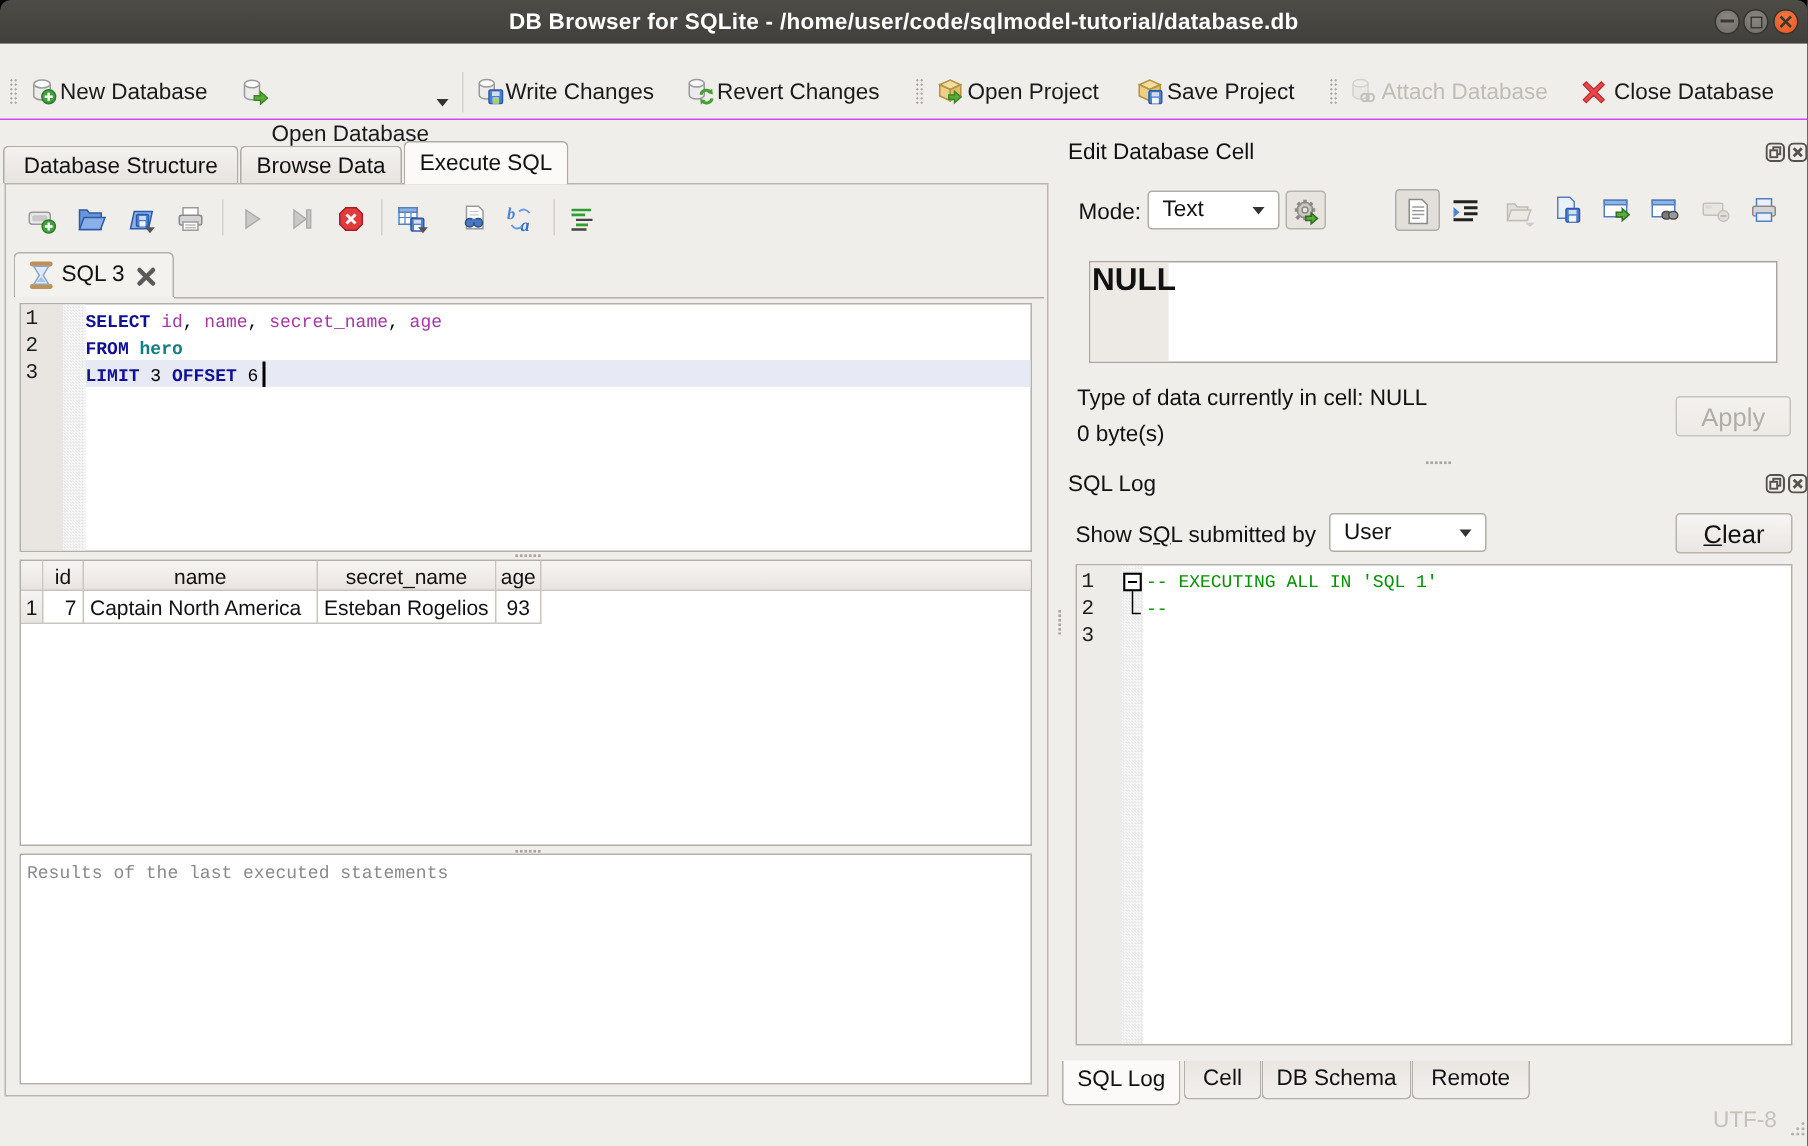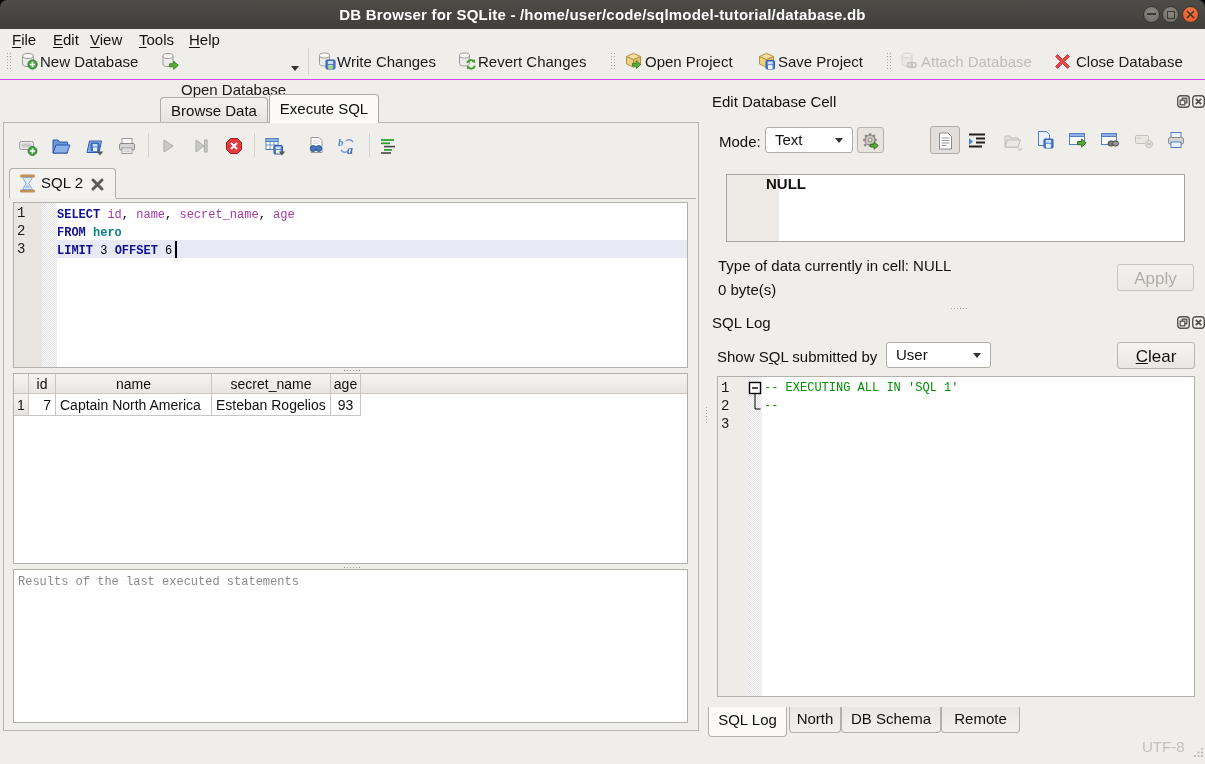--- a/index.html
+++ b/index.html
@@ -69,27 +69,20 @@
   <div class="abs" style="left:1147px; top:13px; width:9px; height:2px; background:#3a3934;"></div>
   <div class="winbtn abs" style="left:1162px; background:radial-gradient(circle at 50% 35%,#898780,#6e6c66); border:1px solid #35342f;"></div>
   <div class="abs" style="left:1167px; top:11px; width:8px; height:8px; border:1.5px solid #3a3934;"></div>
   <div class="winbtn abs" style="left:1182px; background:radial-gradient(circle at 50% 35%,#f2794a,#e95420); border:1px solid #35342f;"></div>
   <svg class="abs" style="left:1185px; top:9px;" width="11" height="11" viewBox="0 0 11 11">
     <path d="M2 2 L9 9 M9 2 L2 9" stroke="#44351f" stroke-width="1.7"></path>
   </svg>
 </div>
 
 <div id="chrome" class="abs">
-  <div id="menubar">
-    <span class="menu-item" style="left:12px;"><u>F</u>ile</span>
-    <span class="menu-item" style="left:53px;"><u>E</u>dit</span>
-    <span class="menu-item" style="left:90px;"><u>V</u>iew</span>
-    <span class="menu-item" style="left:139px;"><u>T</u>ools</span>
-    <span class="menu-item" style="left:189px;"><u>H</u>elp</span>
-  </div>
   <div id="toolbar">
     <div class="handle" style="left:6px;"></div>
     <svg class="icon" style="left:19px; top:7px;" width="19" height="19" viewBox="0 0 19 19">
       <path d="M3.5 5 v8 a5.5 2.6 0 0 0 11 0 v-8" fill="#ececec" stroke="#9a9a9a"></path>
       <ellipse cx="9" cy="5" rx="5.5" ry="2.6" fill="#fafafa" stroke="#9a9a9a"></ellipse>
       <circle cx="13.5" cy="13.5" r="4.6" fill="#44a340" stroke="#2e7d2b"></circle>
       <path d="M13.5 10.8 v5.4 M10.8 13.5 h5.4" stroke="#fff" stroke-width="1.7"></path>
     </svg>
     <span class="tb-text" style="left:40px;">New Database</span>
     <svg class="icon" style="left:160px; top:7px;" width="19" height="19" viewBox="0 0 19 19">
@@ -142,20 +135,21 @@
       <rect x="8.5" y="11.5" width="5" height="5" rx="2.5" fill="none" stroke="#8e8b86" stroke-width="1.4"></rect>
       <rect x="12" y="11.5" width="5" height="5" rx="2.5" fill="none" stroke="#8e8b86" stroke-width="1.4"></rect>
     </svg>
     <span class="tb-text dis" style="left:921px;">Attach Database</span>
     <svg class="icon" style="left:1053px; top:8px;" width="19" height="19" viewBox="0 0 19 19">
       <path d="M2.5 4.5 l2 -2 5 5 5 -5 2 2 -5 5 5 5 -2 2 -5 -5 -5 5 -2 -2 5 -5 z" fill="#e8474a" stroke="#c02a2e" stroke-width="0.8"></path>
     </svg>
     <span class="tb-text" style="left:1076px;">Close Database</span>
   </div>
 
+  <div class="tab" style="left:2px; top:68px; width:157px; height:25px; line-height:25px;">Database Structure</div>
   <div class="tab" style="left:160px; top:68px; width:108px; height:25px; line-height:25px;">Browse Data</div>
   <div class="tab active" style="left:269px; top:65px; width:110px; height:29px; line-height:27px;">Execute SQL</div>
 
   <div id="lframe">
 
     <svg class="icon" style="left:14px; top:15px;" width="22" height="19" viewBox="0 0 22 19">
       <rect x="1.5" y="3.5" width="14" height="8" rx="2" fill="#e8e8e8" stroke="#9a9a9a"></rect>
       <rect x="3.5" y="5.5" width="10" height="4" rx="1" fill="#c8c8c8"></rect>
       <circle cx="14.5" cy="13" r="4.4" fill="#44a340" stroke="#2e7d2b"></circle>
       <path d="M14.5 10.4 v5.2 M11.9 13 h5.2" stroke="#fff" stroke-width="1.6"></path>
@@ -220,21 +214,21 @@
       <path d="M2 17 h10" stroke="#444" stroke-width="1.6"></path>
     </svg>
 
     <div style="position:absolute; left:5px; top:45px; width:107px; height:30px; border:1px solid #b3afaa; border-bottom:none; border-radius:4px 4px 0 0; background:#f4f2ef;">
       <svg style="position:absolute; left:9px; top:5px;" width="17" height="19" viewBox="0 0 17 19">
         <path d="M2.5 2 h12" stroke="#c09055" stroke-width="3.2" stroke-linecap="round"></path>
         <path d="M2.5 17 h12" stroke="#c09055" stroke-width="3.2" stroke-linecap="round"></path>
         <path d="M3.5 3.5 h10 L9.8 9.5 L13.5 15.5 h-10 L7.2 9.5 Z" fill="#dcebfb" stroke="#8fa8c8" stroke-width="1"></path>
         <path d="M5.5 14 h6 l-3 -3.5 z" fill="#a8c4e4"></path>
       </svg>
-      <span style="position:absolute; left:31px; top:5px; font-size:15px; color:#111;">SQL 2</span>
+      <span style="position:absolute; left:31px; top:5px; font-size:15px; color:#111;">SQL 3</span>
       <svg style="position:absolute; left:80px; top:8px;" width="15" height="15" viewBox="0 0 15 15">
         <path d="M3 3 L12 12 M12 3 L3 12" stroke="#5a5a5a" stroke-width="3" stroke-linecap="round"></path>
       </svg>
     </div>
     <div style="position:absolute; left:112px; top:75px; width:580px; height:1px; background:#b3afaa;"></div>
 
     <div class="box" style="left:9px; top:79px; width:675px; height:166px;">
       <div style="position:absolute; left:0; top:0; width:28px; height:164px; background:#e9e6e2;"></div>
       <div class="checker" style="position:absolute; left:28px; top:0; width:15px; height:164px;"></div>
       <div class="mono" style="position:absolute; left:3px; top:1px; font-size:14px; line-height:18px; color:#1a1a1a;">1<br>2<br>3</div>
@@ -333,21 +327,21 @@
     <path d="M13 13 h4" stroke="#8a867f" stroke-width="1.4"></path>
   </svg>
   <svg class="icon" style="left:1166px; top:101px;" width="20" height="20" viewBox="0 0 20 20">
     <rect x="5" y="2.5" width="10" height="6" fill="#eaf1fb" stroke="#5580c0"></rect>
     <rect x="2.5" y="7.5" width="15" height="6.5" rx="1.5" fill="#d4d4d4" stroke="#8a8a8a"></rect>
     <rect x="5" y="12" width="10" height="5.5" fill="#eaf1fb" stroke="#5580c0"></rect>
   </svg>
 
   <div class="box" style="left:726px; top:145px; width:459px; height:68px; border-color:#a9a59f;">
     <div style="position:absolute; left:0; top:0; width:52px; height:66px; background:#edeae6;"></div>
-    <span style="position:absolute; left:1px; top:0px; font-size:15px; font-weight:bold; color:#111;margin-left:38px;">NULL</span>
+    <span style="position:absolute; left:1px; top:0px; font-size:21px; font-weight:bold; color:#111;">NULL</span>
   </div>
 
   <span style="position:absolute; left:718px; top:228px; font-size:15px; color:#111;">Type of data currently in cell: NULL</span>
   <span style="position:absolute; left:718px; top:252px; font-size:15px; color:#111;">0 byte(s)</span>
   <div class="btn dis" style="left:1117px; top:235px; width:77px; height:27px; line-height:27px;">Apply</div>
 
   <div class="dots-h" style="left:950px; top:278px;"></div>
 
   <div class="dock-title" style="left:712px; top:285px;">SQL Log</div>
   <svg class="icon" style="left:1177px; top:287px;" width="13" height="13" viewBox="0 0 13 13">
@@ -373,21 +367,21 @@
     <div class="mono" style="position:absolute; left:3px; top:2px; font-size:14px; line-height:18px; color:#1a1a1a;">1<br>2<br>3</div>
     <svg style="position:absolute; left:30px; top:4px;" width="32" height="36" viewBox="0 0 32 36">
       <rect x="1.5" y="1.5" width="11" height="11" fill="#fff" stroke="#000" stroke-width="1.4"></rect>
       <path d="M4 7 h6" stroke="#000" stroke-width="1.4"></path>
       <path d="M7 12.5 v15.5 h5.5" stroke="#000" fill="none"></path>
     </svg>
     <div class="mono gr" style="position:absolute; left:46px; top:2px; font-size:12px; line-height:18px; white-space:pre;">-- EXECUTING ALL IN 'SQL 1'<br>--</div>
   </div>
 
   <div style="position:absolute; left:708px; top:678px; width:79px; height:30px; border:1px solid #b3afaa; border-top:none; border-radius:0 0 4px 4px; background:#fbfaf9; font-size:15px; color:#111; text-align:center; line-height:25px;">SQL Log</div>
-  <div style="position:absolute; left:789px; top:678px; width:52px; height:26px; border:1px solid #b3afaa; border-top:none; border-radius:0 0 4px 4px; background:linear-gradient(#e9e6e2,#f2f0ed); font-size:15px; color:#111; text-align:center; line-height:24px;">North</div>
+  <div style="position:absolute; left:789px; top:678px; width:52px; height:26px; border:1px solid #b3afaa; border-top:none; border-radius:0 0 4px 4px; background:linear-gradient(#e9e6e2,#f2f0ed); font-size:15px; color:#111; text-align:center; line-height:24px;">Cell</div>
   <div style="position:absolute; left:841px; top:678px; width:100px; height:26px; border:1px solid #b3afaa; border-top:none; border-radius:0 0 4px 4px; background:linear-gradient(#e9e6e2,#f2f0ed); font-size:15px; color:#111; text-align:center; line-height:24px;">DB Schema</div>
   <div style="position:absolute; left:941px; top:678px; width:79px; height:26px; border:1px solid #b3afaa; border-top:none; border-radius:0 0 4px 4px; background:linear-gradient(#e9e6e2,#f2f0ed); font-size:15px; color:#111; text-align:center; line-height:24px;">Remote</div>
 
   <span style="position:absolute; left:1142px; top:709px; font-size:15px; color:#c4c0ba;">UTF-8</span>
   <svg class="icon" style="left:1193px; top:718px;" width="11" height="11" viewBox="0 0 11 11">
     <g fill="#b5b1ab">
         <circle cx="9" cy="2" r="1"></circle>
         <circle cx="5.5" cy="5.5" r="1"></circle>
         <circle cx="9" cy="5.5" r="1"></circle>
         <circle cx="2" cy="9" r="1"></circle>

